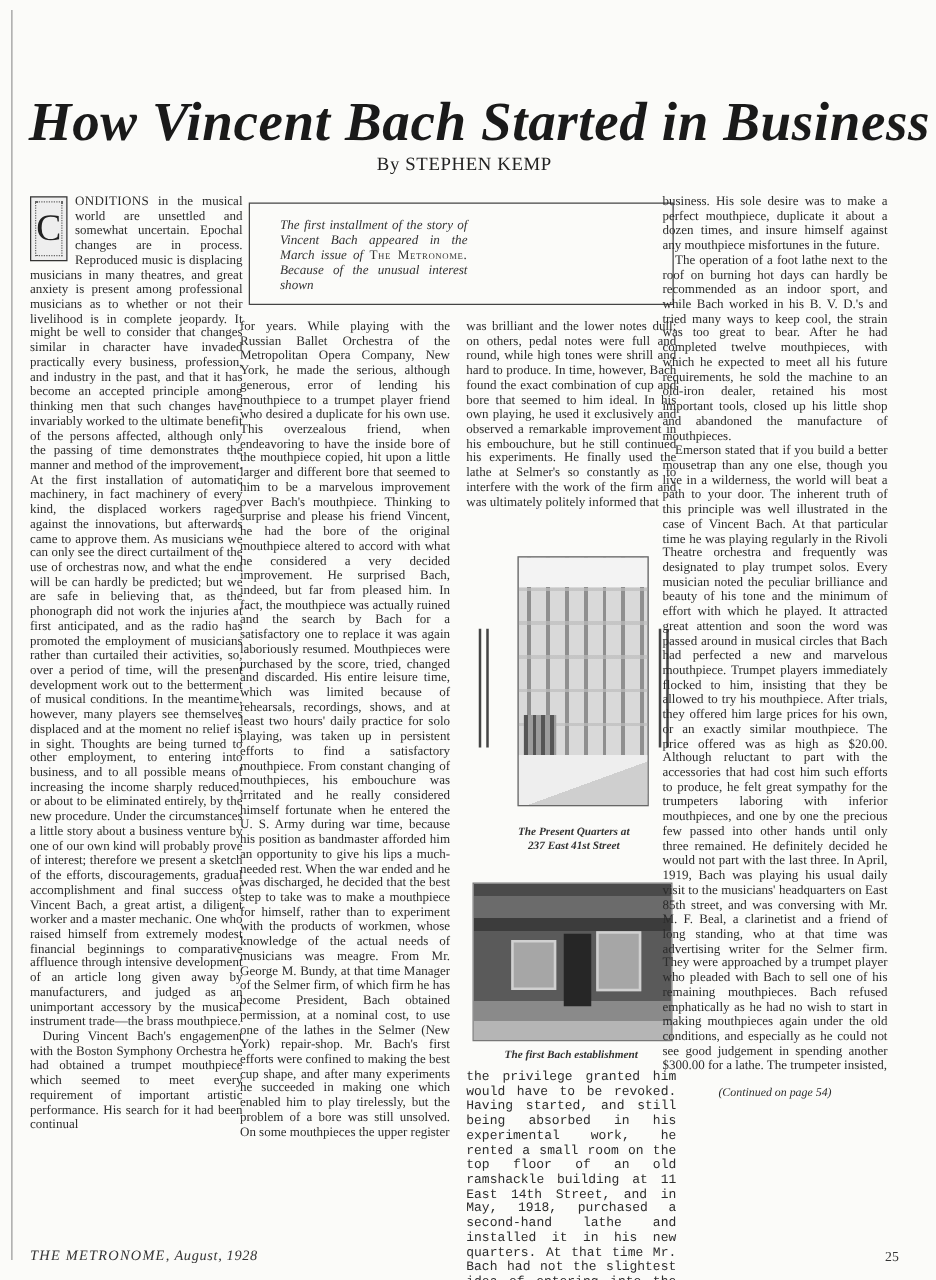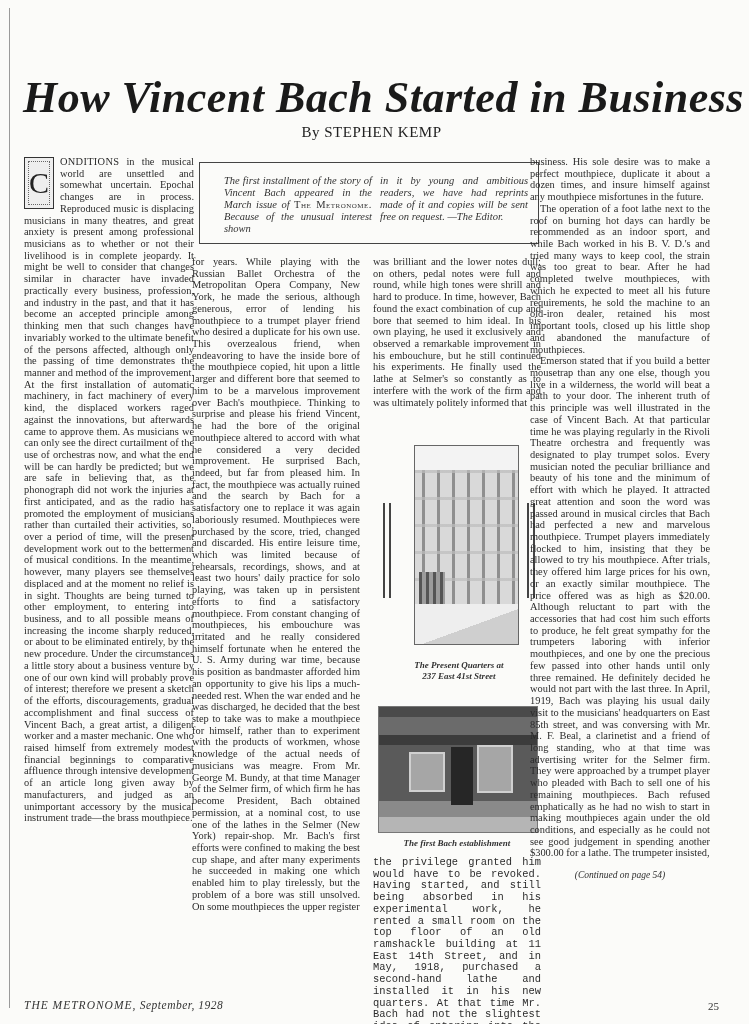--- a/index.html
+++ b/index.html
@@ -93,28 +93,28 @@
 
 <div class="margin-rule"></div>
 
 <h1 class="title">How Vincent Bach Started in Business</h1>
 <div class="byline">By STEPHEN KEMP</div>
 
 <div class="editor-box">
   <div class="ed-col">
     <span>The first installment of the story of Vincent Bach appeared in the March issue of </span><span class="smallcaps">The Metronome.</span><span> Because of the unusual interest shown</span>
   </div>
-  <div class="ed-col">in it by young and ambitious readers, we have had reprints made of it and copies will be sent free on request. —The Editor.</div>
 </div>
 
 <div class="col" id="col1">
   <p>
     <span class="dropcap">C</span>
     <span class="lead">ONDITIONS</span><span> in the musical world are unsettled and somewhat uncertain. Epochal changes are in process. Reproduced music is displacing musicians in many theatres, and great anxiety is present among professional musicians as to whether or not their livelihood is in complete jeopardy. It might be well to consider that changes similar in character have invaded practically every business, profession, and industry in the past, and that it has become an accepted principle among thinking men that such changes have invariably worked to the ultimate benefit of the persons affected, although only the passing of time demonstrates the manner and method of the improvement. At the first installation of automatic machinery, in fact machinery of every kind, the displaced workers raged against the innovations, but afterwards came to approve them. As musicians we can only see the direct curtailment of the use of orchestras now, and what the end will be can hardly be predicted; but we are safe in believing that, as the phonograph did not work the injuries at first anticipated, and as the radio has promoted the employment of musicians rather than curtailed their activities, so, over a period of time, will the present development work out to the betterment of musical conditions. In the meantime, however, many players see themselves displaced and at the moment no relief is in sight. Thoughts are being turned to other employment, to entering into business, and to all possible means of increasing the income sharply reduced, or about to be eliminated entirely, by the new procedure. Under the circumstances a little story about a business venture by one of our own kind will probably prove of interest; therefore we present a sketch of the efforts, discouragements, gradual accomplishment and final success of Vincent Bach, a great artist, a diligent worker and a master mechanic. One who raised himself from extremely modest financial beginnings to comparative affluence through intensive development of an article long given away by manufacturers, and judged as an unimportant accessory by the musical instrument trade—the brass mouthpiece.</span>
   </p>
+  <p class="ind">During Vincent Bach's engagement with the Boston Symphony Orchestra he had obtained a trumpet mouthpiece which seemed to meet every requirement of important artistic performance. His search for it had been continual</p>
 </div>
 
 <div class="col" id="col2">
   <p>for years. While playing with the Russian Ballet Orchestra of the Metropolitan Opera Company, New York, he made the serious, although generous, error of lending his mouthpiece to a trumpet player friend who desired a duplicate for his own use. This overzealous friend, when endeavoring to have the inside bore of the mouthpiece copied, hit upon a little larger and different bore that seemed to him to be a marvelous improvement over Bach's mouthpiece. Thinking to surprise and please his friend Vincent, he had the bore of the original mouthpiece altered to accord with what he considered a very decided improvement. He surprised Bach, indeed, but far from pleased him. In fact, the mouthpiece was actually ruined and the search by Bach for a satisfactory one to replace it was again laboriously resumed. Mouthpieces were purchased by the score, tried, changed and discarded. His entire leisure time, which was limited because of rehearsals, recordings, shows, and at least two hours' daily practice for solo playing, was taken up in persistent efforts to find a satisfactory mouthpiece. From constant changing of mouthpieces, his embouchure was irritated and he really considered himself fortunate when he entered the U. S. Army during war time, because his position as bandmaster afforded him an opportunity to give his lips a much-needed rest. When the war ended and he was discharged, he decided that the best step to take was to make a mouthpiece for himself, rather than to experiment with the products of workmen, whose knowledge of the actual needs of musicians was meagre. From Mr. George M. Bundy, at that time Manager of the Selmer firm, of which firm he has become President, Bach obtained permission, at a nominal cost, to use one of the lathes in the Selmer (New York) repair-shop. Mr. Bach's first efforts were confined to making the best cup shape, and after many experiments he succeeded in making one which enabled him to play tirelessly, but the problem of a bore was still unsolved. On some mouthpieces the upper register</p>
 </div>
 
 <div class="col" id="col3a">
   <p>was brilliant and the lower notes dull; on others, pedal notes were full and round, while high tones were shrill and hard to produce. In time, however, Bach found the exact combination of cup and bore that seemed to him ideal. In his own playing, he used it exclusively and observed a remarkable improvement in his embouchure, but he still continued his experiments. He finally used the lathe at Selmer's so constantly as to interfere with the work of the firm and was ultimately politely informed that</p>
 </div>
 
@@ -142,15 +142,15 @@
 </div>
 
 <div class="col" id="col4">
   <p>business. His sole desire was to make a perfect mouthpiece, duplicate it about a dozen times, and insure himself against any mouthpiece misfortunes in the future.</p>
   <p class="ind">The operation of a foot lathe next to the roof on burning hot days can hardly be recommended as an indoor sport, and while Bach worked in his B. V. D.'s and tried many ways to keep cool, the strain was too great to bear. After he had completed twelve mouthpieces, with which he expected to meet all his future requirements, he sold the machine to an old-iron dealer, retained his most important tools, closed up his little shop and abandoned the manufacture of mouthpieces.</p>
   <p class="ind">Emerson stated that if you build a better mousetrap than any one else, though you live in a wilderness, the world will beat a path to your door. The inherent truth of this principle was well illustrated in the case of Vincent Bach. At that particular time he was playing regularly in the Rivoli Theatre orchestra and frequently was designated to play trumpet solos. Every musician noted the peculiar brilliance and beauty of his tone and the minimum of effort with which he played. It attracted great attention and soon the word was passed around in musical circles that Bach had perfected a new and marvelous mouthpiece. Trumpet players immediately flocked to him, insisting that they be allowed to try his mouthpiece. After trials, they offered him large prices for his own, or an exactly similar mouthpiece. The price offered was as high as $20.00. Although reluctant to part with the accessories that had cost him such efforts to produce, he felt great sympathy for the trumpeters laboring with inferior mouthpieces, and one by one the precious few passed into other hands until only three remained. He definitely decided he would not part with the last three. In April, 1919, Bach was playing his usual daily visit to the musicians' headquarters on East 85th street, and was conversing with Mr. M. F. Beal, a clarinetist and a friend of long standing, who at that time was advertising writer for the Selmer firm. They were approached by a trumpet player who pleaded with Bach to sell one of his remaining mouthpieces. Bach refused emphatically as he had no wish to start in making mouthpieces again under the old conditions, and especially as he could not see good judgement in spending another $300.00 for a lathe. The trumpeter insisted,</p>
   <div class="continued">(Continued on page 54)</div>
 </div>
 
 <div class="footer-left">
-  <span class="mag">THE METRONOME,</span><span> September, 1928</span>
+  <span class="mag">THE METRONOME,</span><span> August, 1928</span>
 </div>
 <div class="page-num">25</div>
 
 </body></html>

